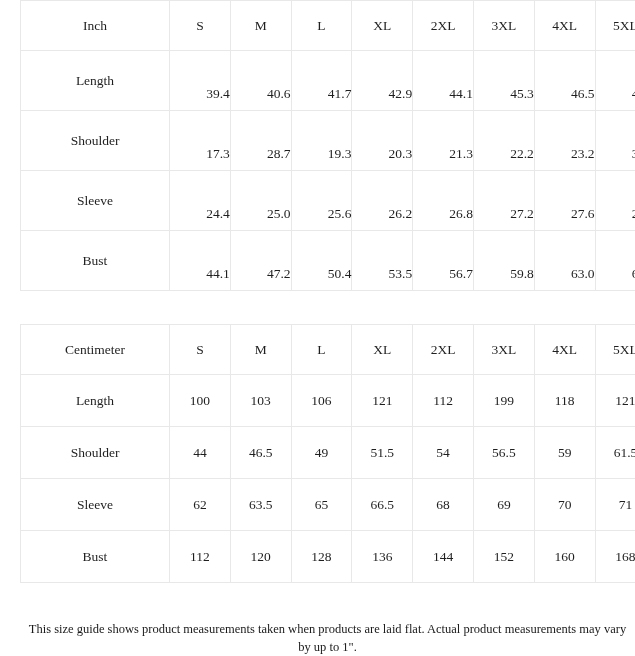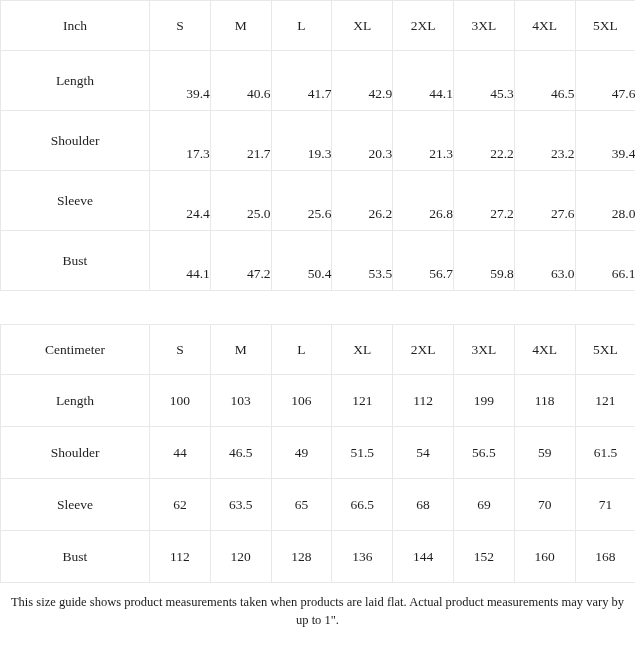--- a/index.html
+++ b/index.html
@@ -12,20 +12,21 @@
     height: 656px;
     font-family: "Liberation Serif", serif;
     color: #1a1a1a;
     overflow: hidden;
   }
   .page {
     position: relative;
     width: 635px;
     height: 508px;
     box-sizing: border-box;
+    padding-left: 20px;
   }
   table.size-table {
     border-collapse: collapse;
     width: 635px;
     table-layout: fixed;
   }
   table.size-table td {
     border: 1px solid #e8e8e8;
     text-align: center;
     font-size: 13.5px;
@@ -53,21 +54,21 @@
   .inch-table tr.header-row td {
     vertical-align: middle;
   }
   .cm-table td {
     vertical-align: middle;
   }
   .spacer {
     height: 33px;
   }
   .footer {
-    margin-top: 10px;
+    margin-top: 37px;
     padding: 0 8px;
     text-align: center;
     font-size: 12.5px;
     line-height: 1.45;
     color: #1a1a1a;
   }
   .tbl-wrap { width: 635px; }
 </style>
 </head>
 <body>
@@ -106,21 +107,21 @@
           <td class="val">41.7</td>
           <td class="val">42.9</td>
           <td class="val">44.1</td>
           <td class="val">45.3</td>
           <td class="val">46.5</td>
           <td class="val">47.6</td>
         </tr>
         <tr>
           <td class="rowlabel">Shoulder</td>
           <td class="val">17.3</td>
-          <td class="val">21.7</td>
+          <td class="val">28.7</td>
           <td class="val">19.3</td>
           <td class="val">20.3</td>
           <td class="val">21.3</td>
           <td class="val">22.2</td>
           <td class="val">23.2</td>
           <td class="val">39.4</td>
         </tr>
         <tr>
           <td class="rowlabel">Sleeve</td>
           <td class="val">24.4</td>

